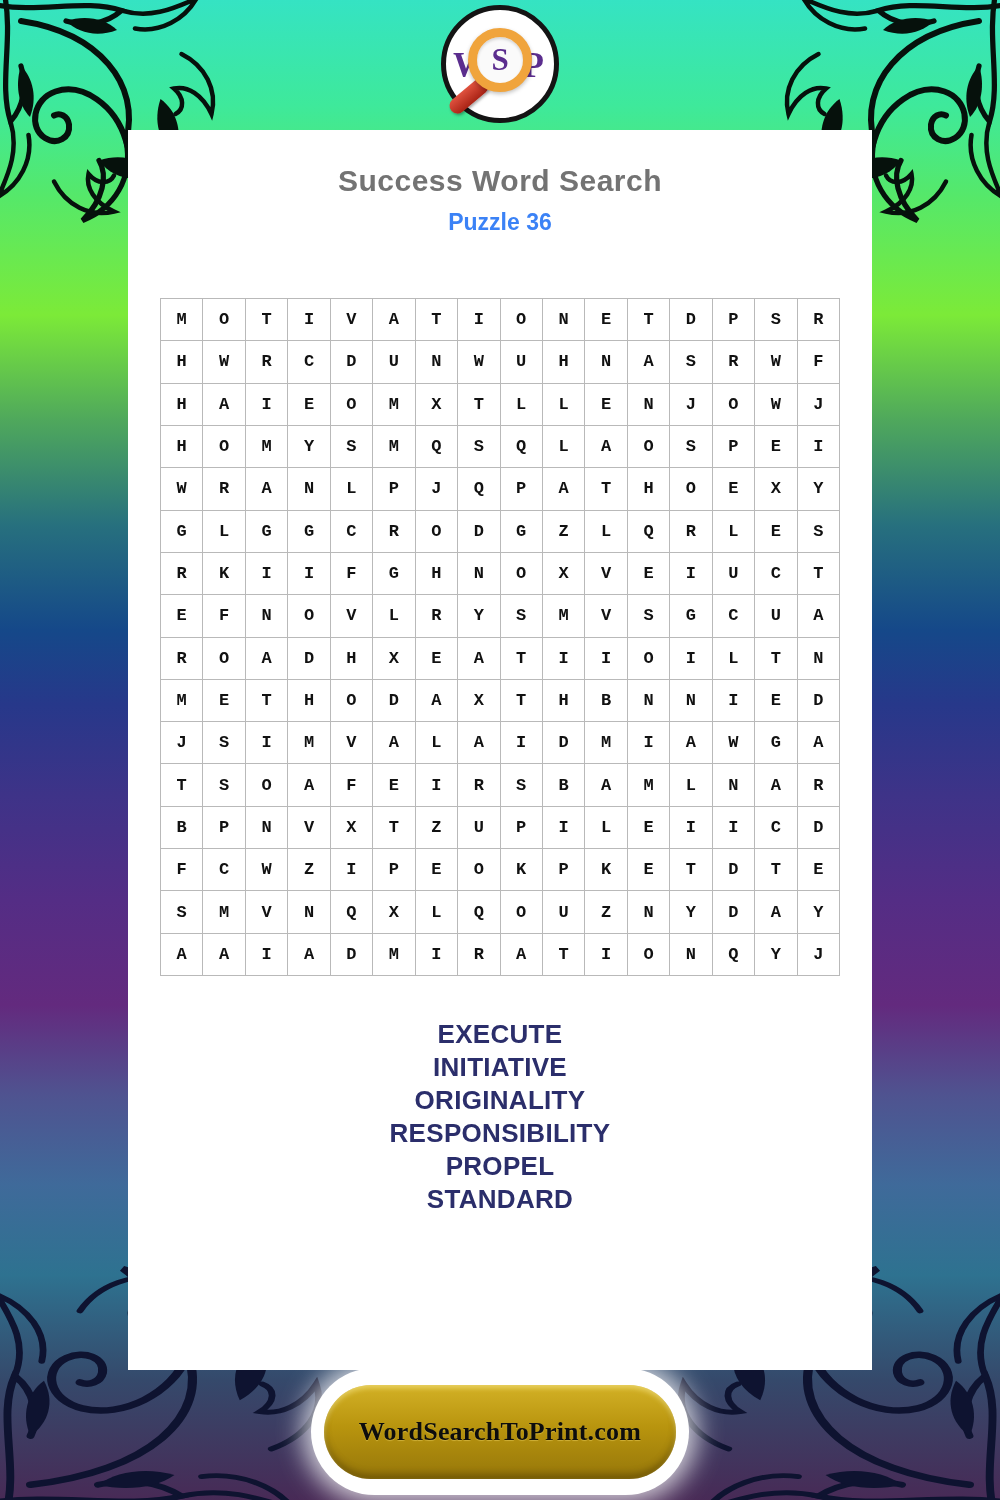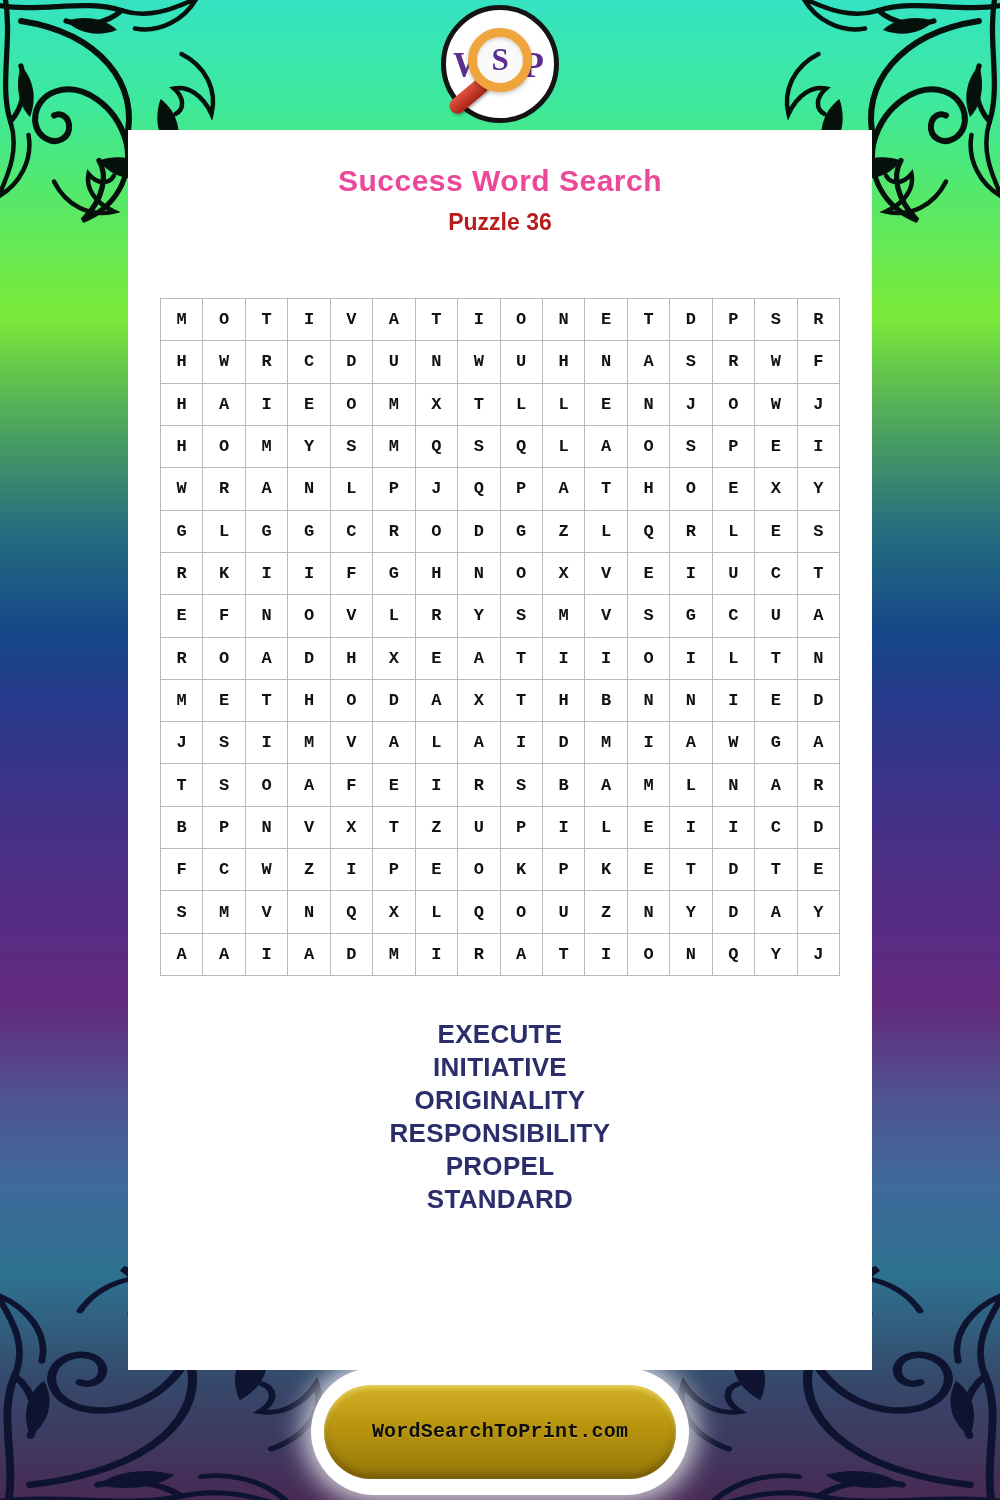--- a/index.html
+++ b/index.html
@@ -60,25 +60,25 @@
   }
   .letter-s { position:static; font-size:31px; }
 
   
   .card {
     position:absolute; left:128px; top:130px; width:744px; height:1240px;
     background:#ffffff; z-index:2;
   }
   .page-title {
     margin:34px 0 0 0; text-align:center;
-    font-size:30px; font-weight:bold; color:#ec4899; letter-spacing:0.5px;
+    font-size:30px; font-weight:bold; color:#737373; letter-spacing:0.5px;
   }
   .puzzle-number {
     margin:11px 0 0 0; text-align:center;
-    font-size:23px; font-weight:bold; color:#b91c1c;
+    font-size:23px; font-weight:bold; color:#3b82f6;
   }
 
   
   .grid {
     position:absolute; left:32px; top:168px; width:680px; height:678px;
     display:grid; grid-template-columns:repeat(16,1fr); grid-auto-rows:1fr;
     border-top:1px solid #b9b9b9; border-left:1px solid #b9b9b9;
     box-sizing:border-box; background:#ffffff;
   }
   .cell {
@@ -101,23 +101,23 @@
     position:absolute; left:50%; top:1368px; transform:translateX(-50%);
     width:378px; height:127px; background:#ffffff; border-radius:64px;
     box-shadow:0 0 26px 8px rgba(255,255,255,0.78); z-index:5;
   }
   .footer-btn {
     position:absolute; left:50%; top:50%; transform:translate(-50%,-50%);
     width:352px; height:94px; border-radius:47px;
     background:linear-gradient(180deg,#d3b126 0%, #b8940e 45%, #96770a 100%);
     box-shadow: inset 0 3px 5px rgba(255,240,150,0.55), inset 0 -5px 7px rgba(70,52,0,0.45);
     display:flex; align-items:center; justify-content:center;
-    font-weight:bold; font-size:20px; color:#0d0d0d; letter-spacing:0.2px;
+    font-weight:bold; font-size:26px; color:#0d0d0d; letter-spacing:0.2px;
     cursor:pointer; border:none;
-    font-family:Liberation Mono, monospace;
+    font-family:Liberation Serif, serif;
     text-shadow:0 1px 1px rgba(255,230,120,0.4);
   }
 </style>
 </head>
 <body>
 
 <svg id="fl-src" class="flourish fl-tl" viewBox="0 0 320 320" aria-hidden="true">
     <g id="fl-content">
   <g fill="none" stroke="currentColor" stroke-linecap="round">
     <path d="M0,14 C60,26 120,6 170,22 C150,40 120,44 96,36" stroke-width="7"></path>

